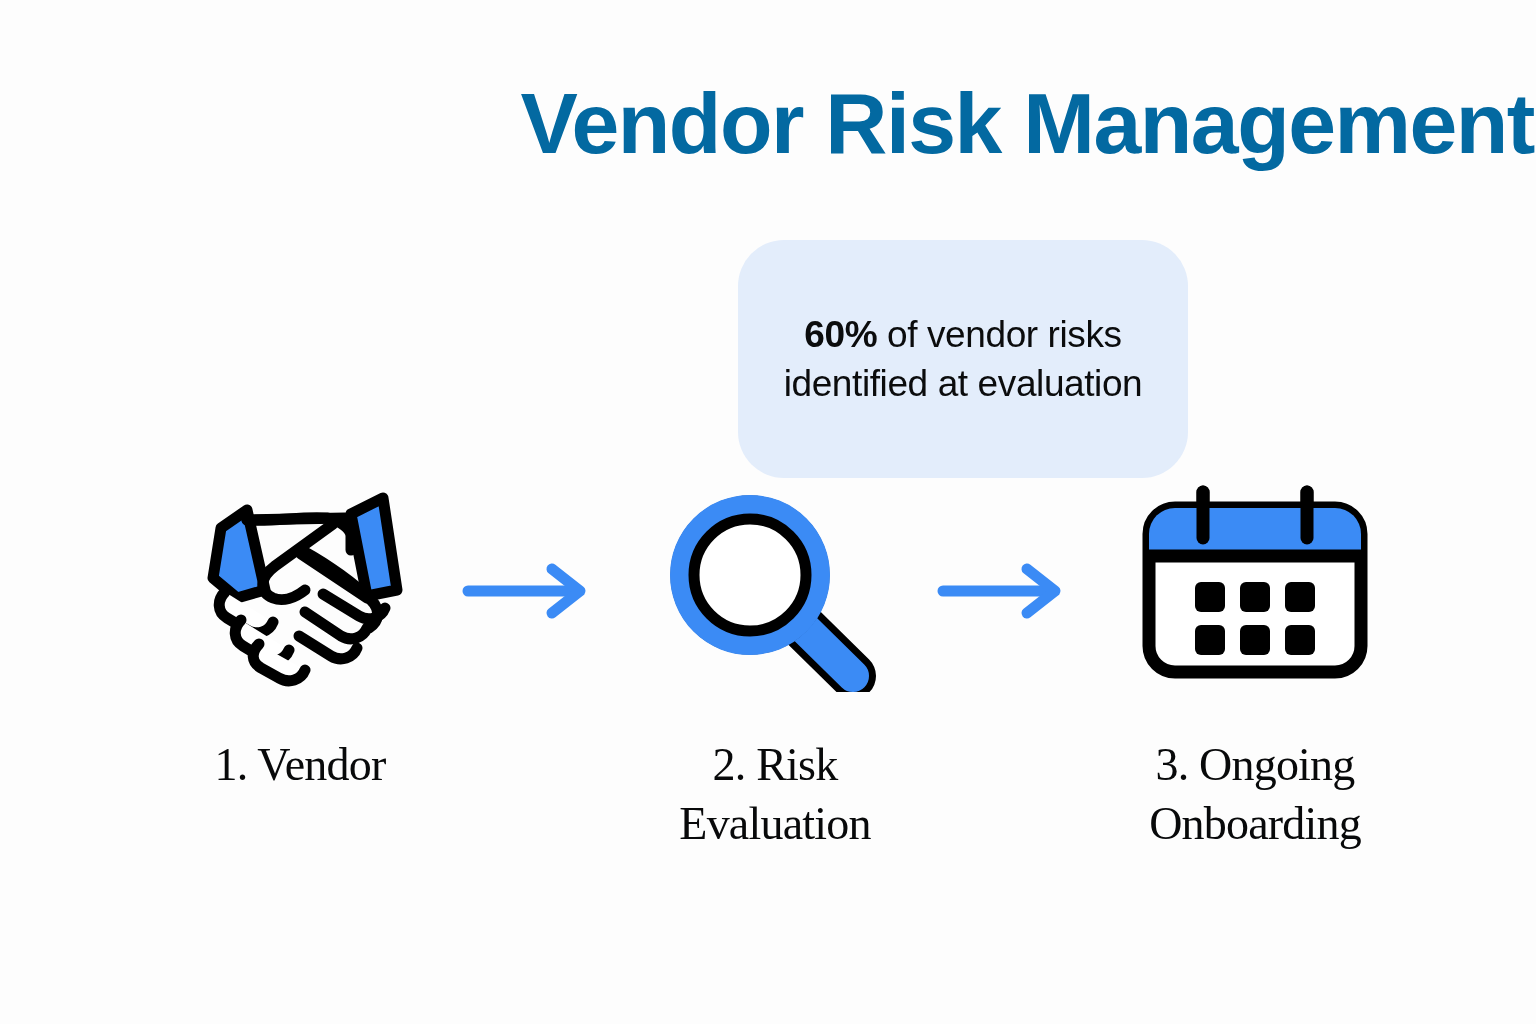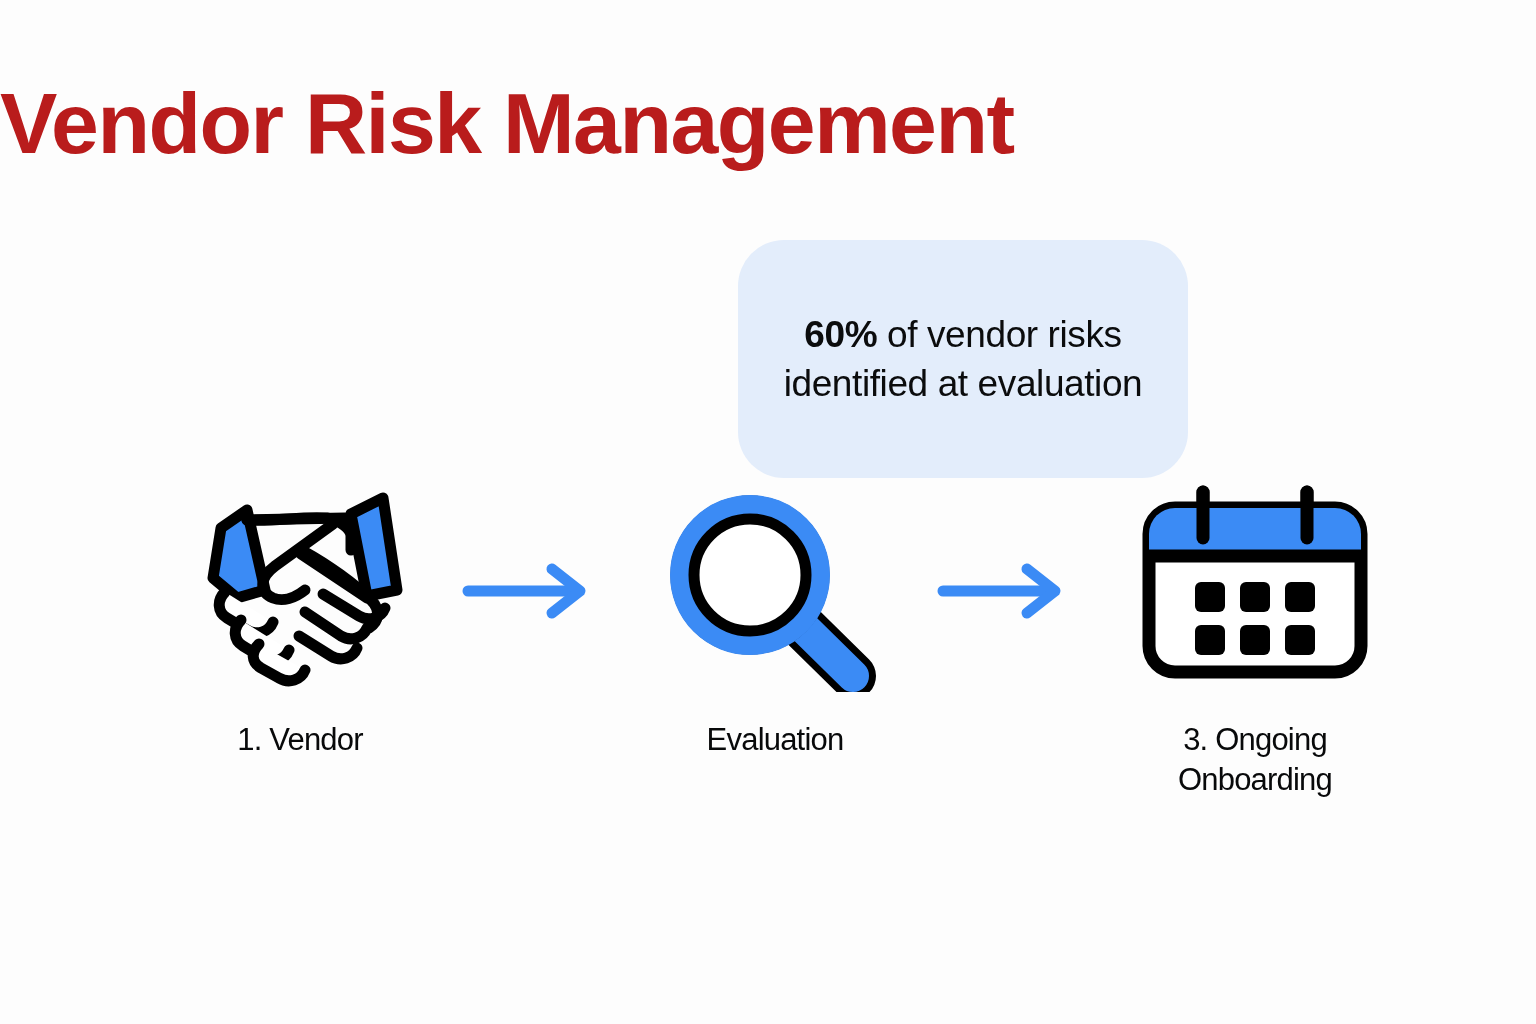--- a/index.html
+++ b/index.html
@@ -14,25 +14,25 @@
     overflow: hidden;
     position: relative;
   }
 
   
   #title {
     position: absolute;
     top: 78px;
     left: 0;
     width: 1534px;
-    text-align: left;
+    text-align: right;
     font-size: 86px;
     font-weight: bold;
     letter-spacing: -1.5px;
-    color: #b91c1c;
+    color: #0369a1;
     line-height: 1.05;
     white-space: nowrap;
   }
 
   
   #callout {
     position: absolute;
     left: 738px;
     top: 240px;
     width: 450px;
@@ -62,26 +62,27 @@
     width: 340px;
     text-align: center;
   }
   .step-icon {
     height: 215px;
     display: flex;
     align-items: center;
     justify-content: center;
   }
   .step-label {
-    margin-top: 28px;
-    font-size: 31px;
+    margin-top: 44px;
+    font-size: 46px;
     line-height: 1.28;
     color: #08090a;
     font-weight: 500;
     letter-spacing: -0.8px;
+    font-family: Liberation Serif, serif;
   }
   .step-label .ln { display: block; }
 
   #step-1 { left: 130px;  top: 477px; }
   #step-2 { left: 605px;  top: 477px; }
   #step-3 { left: 1085px; top: 477px; }
 
   
   .arrow {
     position: absolute;
@@ -156,20 +157,21 @@
       </g>
       <path d="M141,138 L203,199" fill="none" stroke="#000" stroke-width="46" stroke-linecap="round"></path>
       <path d="M141,138 L203,199" fill="none" stroke="#3b8bf5" stroke-width="32" stroke-linecap="round"></path>
 
       <circle cx="100" cy="98" r="74" fill="none" stroke="#000" stroke-width="11"></circle>
       <circle cx="100" cy="98" r="68" fill="none" stroke="#3b8bf5" stroke-width="24"></circle>
       <circle cx="100" cy="98" r="56" fill="#fff" stroke="#000" stroke-width="11"></circle>
     </svg>
   </div>
   <div class="step-label">
+    <span class="ln">2. Risk</span>
     <span class="ln">Evaluation</span>
   </div>
 </div>
 
 <svg class="arrow" id="arrow-2" viewBox="0 0 140 70">
   <path d="M8,35 L112,35" fill="none" stroke="#3b8bf5" stroke-width="11" stroke-linecap="round"></path>
   <path d="M92,13 L120,35 L92,57" fill="none" stroke="#3b8bf5" stroke-width="11" stroke-linecap="round" stroke-linejoin="round"></path>
 </svg>
 
 <div class="step" id="step-3">

